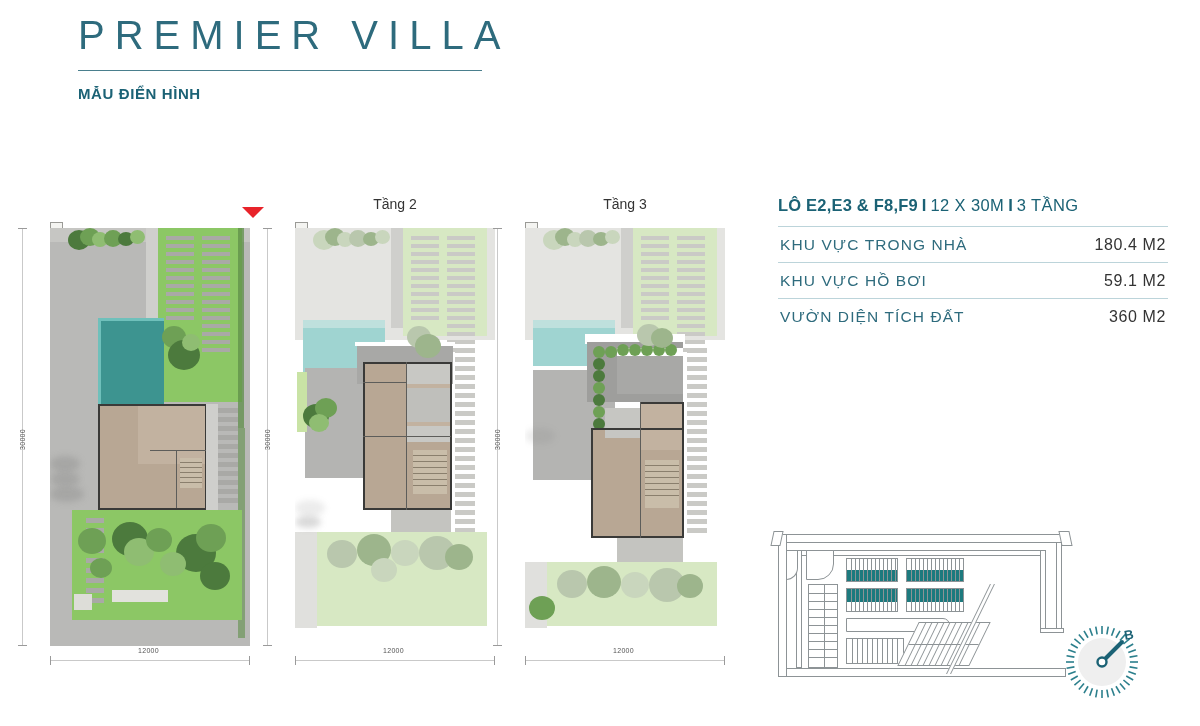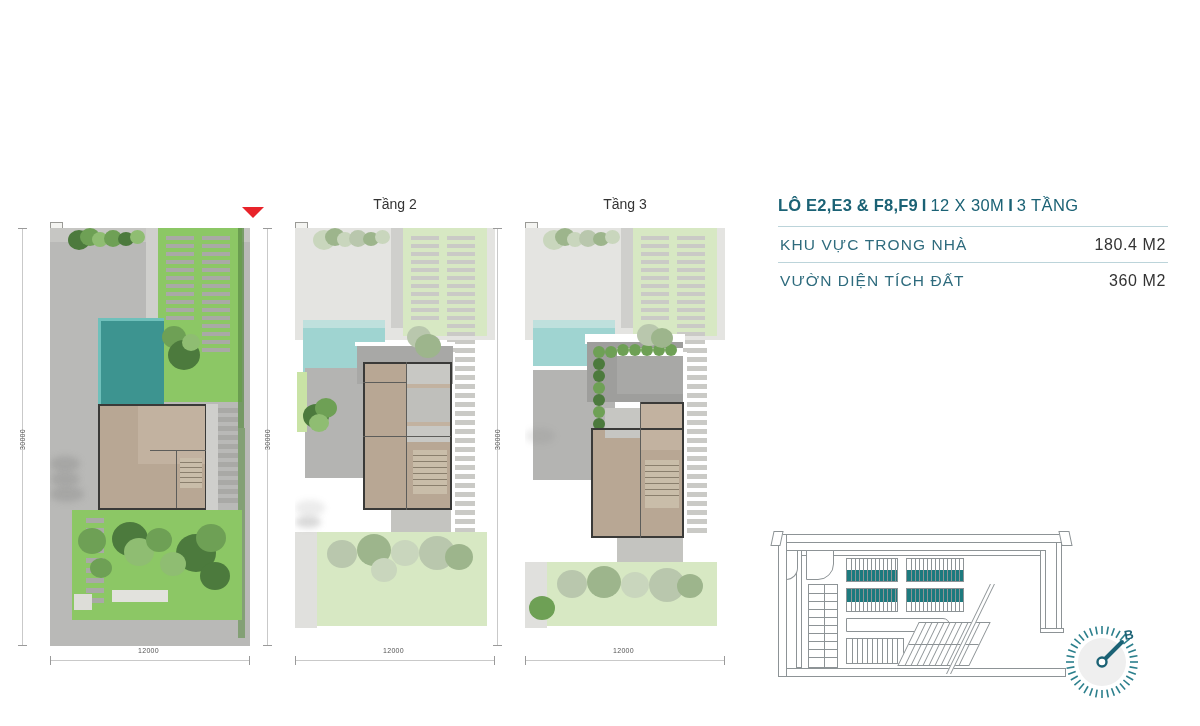--- a/index.html
+++ b/index.html
@@ -112,20 +112,25 @@
   .lotline-h{position:absolute;background:#8d9396;height:1px;}
 
   
   .compass{position:absolute;left:1062px;top:620px;width:80px;height:80px;}
 </style>
 </head>
 <body>
 
 <div class="page">
 
+  <div class="hdr">
+    <div class="hdr-title">PREMIER VILLA</div>
+    <div class="hdr-rule"></div>
+    <div class="hdr-sub">MẪU ĐIỂN HÌNH</div>
+  </div>
 
   <div class="plan" style="left:50px;top:222px;width:200px;height:430px;">
     <div class="marker"></div>
     <div class="canvas">
 
       <div class="rct drive" style="left:0;top:6px;width:200px;height:418px;"></div>
 
       <div class="rct drive2" style="left:0;top:6px;width:200px;height:14px;"></div>
 
       <div class="rct lawn" style="left:108px;top:6px;width:84px;height:108px;"></div>
@@ -580,20 +585,24 @@
     <div class="dim-text" style="left:88px;top:425px;">12000</div>
   </div>
 
   <div class="info">
     <div class="info-head">
       <b>LÔ E2,E3 &amp; F8,F9</b><span class="sep">I</span><span class="lt">12 X 30M</span><span class="sep">I</span><span class="lt">3 TẦNG</span>
     </div>
     <div class="irow">
       <span class="k">KHU VỰC TRONG NHÀ</span>
       <span class="v">180.4 M2</span>
+    </div>
+    <div class="irow">
+      <span class="k">KHU VỰC HỒ BƠI</span>
+      <span class="v">59.1 M2</span>
     </div>
     <div class="irow">
       <span class="k">VƯỜN DIỆN TÍCH ĐẤT</span>
       <span class="v">360 M2</span>
     </div>
   </div>
 
   <div class="sitemap">
 
     <div class="road" style="left:6px;top:6px;width:288px;height:9px;"></div>

